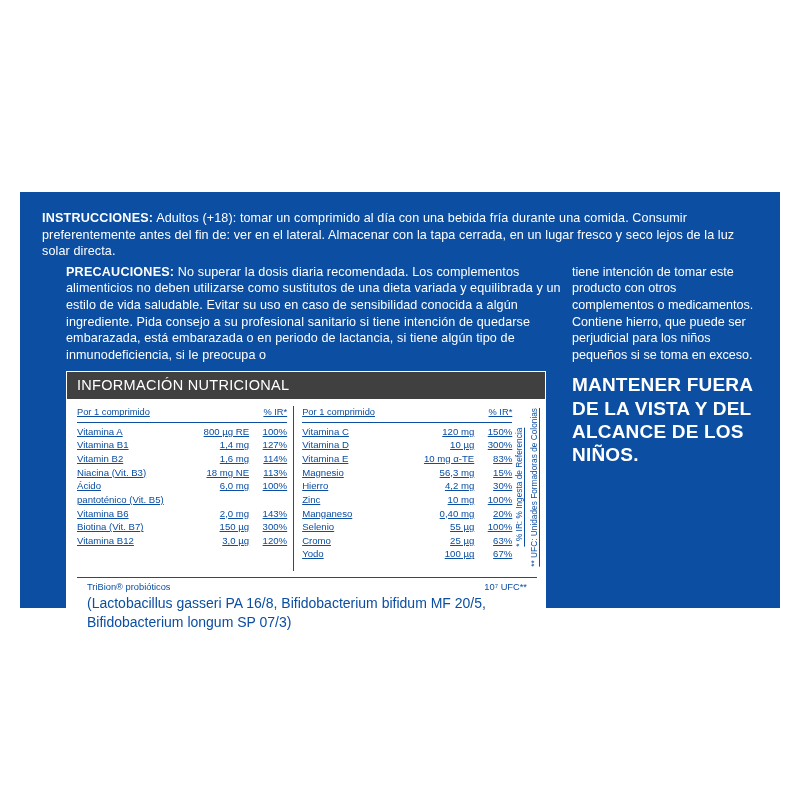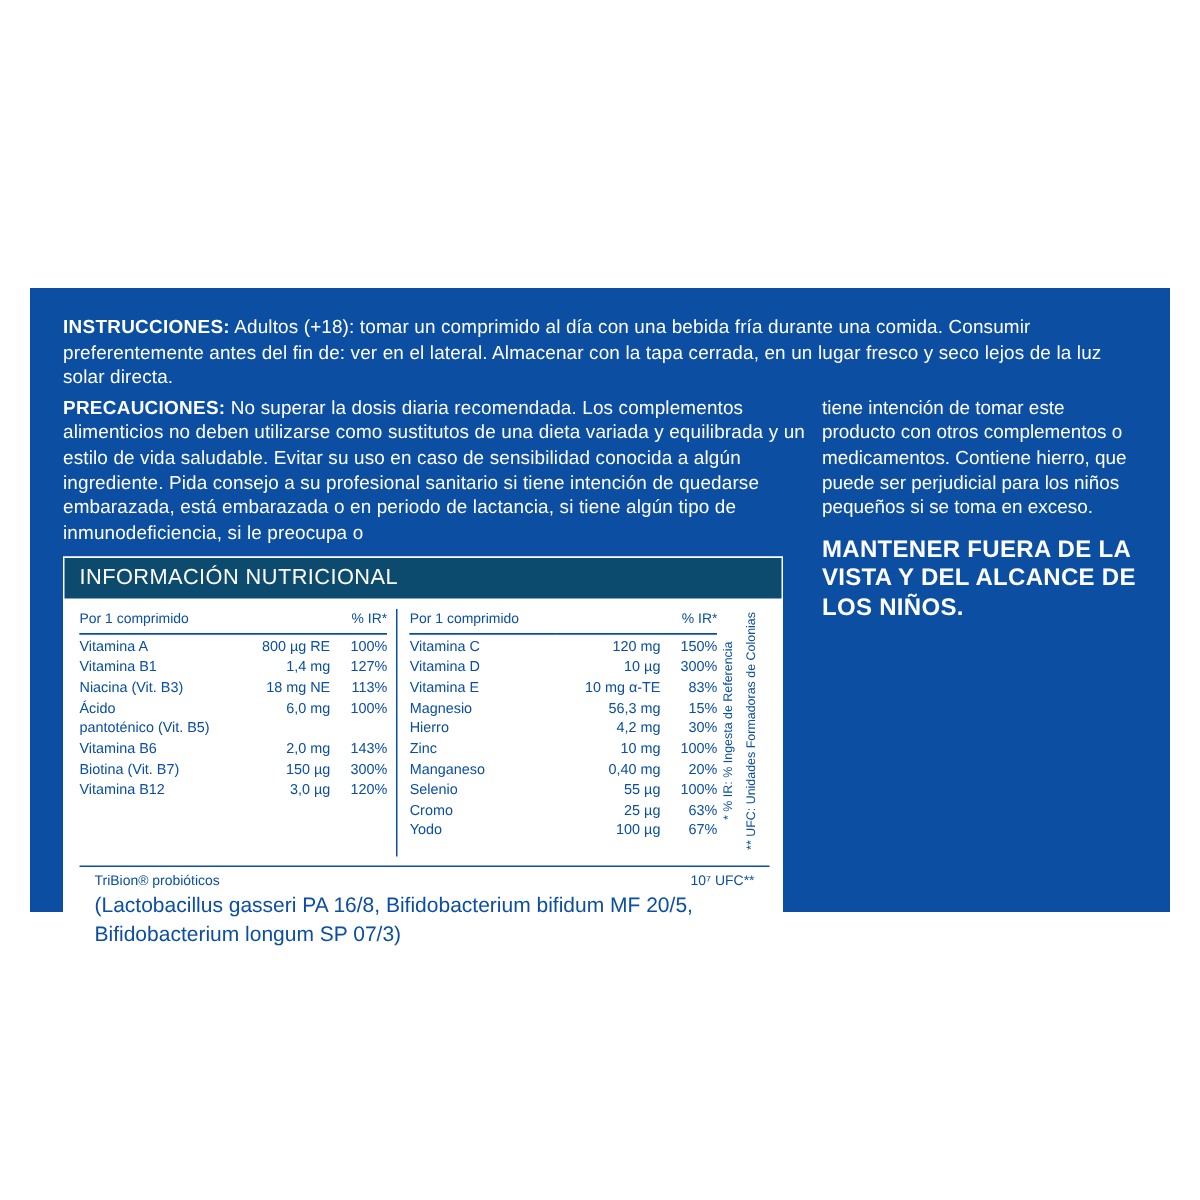--- a/index.html
+++ b/index.html
@@ -38,59 +38,61 @@
   .instr-block .hd {
     font-weight: bold;
     letter-spacing: 0.2px;
   }
   .instr-p {
     margin: 0 0 4px 0;
   }
   .precau-wrap {
     display: flex;
     gap: 10px;
+    margin-left: 24px;
   }
   .precau-left {
     width: 496px;
     flex: 0 0 496px;
   }
   .precau-right {
     flex: 1;
     font-size: 12.6px;
     line-height: 1.32;
     padding-top: 0px;
   }
   .right-caps {
     font-weight: bold;
     margin-top: 10px;
-    font-size: 16px;
+    font-size: 19px;
     line-height: 1.22;
     letter-spacing: 0.2px;
   }
   
   .nutri-box {
     position: relative;
     width: 480px;
     background: #ffffff;
     color: #0b4ea2;
     margin-top: 8px;
     box-sizing: border-box;
     border: 1px solid #ffffff;
   }
   .nutri-title-bar {
-    background: #0c4a6e;
+    background: #404040;
     color: #ffffff;
     font-size: 14.5px;
     font-weight: normal;
     letter-spacing: 0.3px;
     padding: 5px 10px 6px 10px;
   }
   .nutri-inner {
     display: flex;
-    padding: 7px 14px 6px 10px;
+    padding: 7px 4px 6px 10px;
+    text-decoration: underline;
   }
   .cols {
     display: flex;
     flex: 1;
   }
   .col {
     flex: 1;
     font-size: 9.6px;
     color: #0b4ea2;
   }
@@ -181,20 +183,25 @@
                         <td>Vitamina A</td>
                         <td class="c2">800 µg RE</td>
                         <td class="c3">100%</td>
                       </tr>
                     <tr>
                         <td>Vitamina B1</td>
                         <td class="c2">1,4 mg</td>
                         <td class="c3">127%</td>
                       </tr>
                     <tr>
+                        <td>Vitamin B2</td>
+                        <td class="c2">1,6 mg</td>
+                        <td class="c3">114%</td>
+                      </tr>
+                    <tr>
                         <td>Niacina (Vit. B3)</td>
                         <td class="c2">18 mg NE</td>
                         <td class="c3">113%</td>
                       </tr>
                     <tr>
                         <td>Ácido</td>
                         <td class="c2">6,0 mg</td>
                         <td class="c3">100%</td>
                       </tr>
                     <tr>

